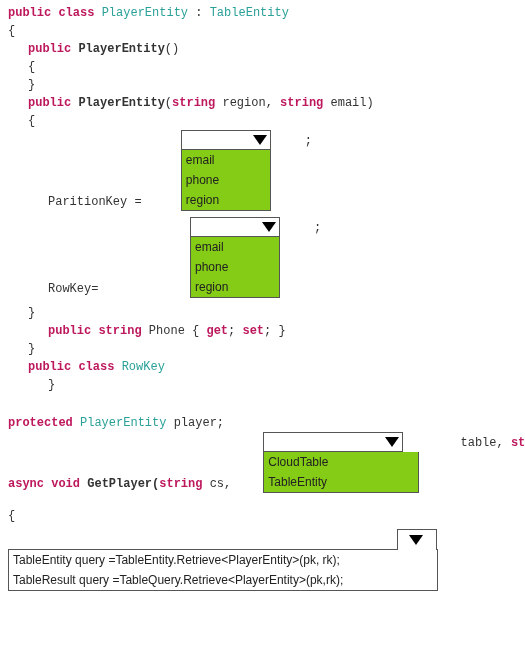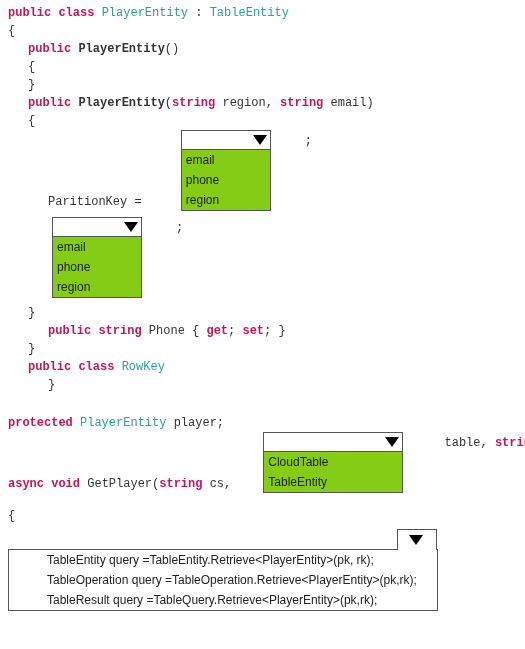--- a/index.html
+++ b/index.html
@@ -53,21 +53,21 @@
   .optionlist div { padding: 1px 4px; }
   .biglist {
     border: 1px solid #555;
     font-family: Arial, Helvetica, sans-serif;
     font-size: 12px;
     color: #222;
     margin: 2px 0 10px 0;
     position: relative;
     width: 430px;
   }
-  .biglist .row { padding: 1px 4px; margin-left: 34px; }
+  .biglist .row { padding: 1px 4px; }
   .biglist .dropdown-tab {
     position: absolute;
     top: -21px; right: 0;
     width: 40px; height: 21px;
     border: 1px solid #555;
     border-bottom: none;
     display: flex; align-items: center; justify-content: center;
     background: #fff;
   }
   .row-flex { display: flex; align-items: flex-end; gap: 28px; }
@@ -98,20 +98,21 @@
       <div>phone</div>
       <div>region</div>
     </div>
   </div>
   <span class="after-dd">;</span>
 </div>
 
 <div class="spacer"></div>
 
 <div class="row-flex indent2">
+  <span class="line" style="width:110px">RowKey=</span>
   <div class="dropdown-holder">
     <div class="selectbox">
         <div class="arrow"></div>
       </div>
     <div class="optionlist">
       <div>email</div>
       <div>phone</div>
       <div>region</div>
     </div>
   </div>
@@ -125,39 +126,38 @@
 <div class="line indent1">}</div>
 
 <div class="line indent1"><span class="kw-blue">public</span> <span class="kw-blue">class</span> <span class="type-teal">RowKey</span></div>
 <div class="line indent2">}</div>
 
 <div style="height:20px"></div>
 
 <div class="line"><span class="kw-blue">protected</span> <span class="type-teal">PlayerEntity</span><span style="font-weight:normal"> player;</span></div>
 
 <div class="row-flex">
-  <span class="line"><span class="kw-blue">async</span> <span class="kw-blue">void</span><span style="font-weight:normal"> GetPlayer(</span><span class="kw-blue">string</span><span> cs,</span></span>
+  <span class="line"><span class="kw-blue">async</span> <span class="kw-blue">void</span><span style="font-weight:bold"> GetPlayer(</span><span class="kw-blue">string</span><span> cs,</span></span>
   <div class="dropdown-holder">
     <div class="selectbox wide">
         <div class="arrow"></div>
       </div>
-    <div class="optionlist" style="width:140px">
+    <div class="optionlist" style="width:156px">
       <div>CloudTable</div>
       <div>TableEntity</div>
     </div>
   </div>
   <span class="after-dd line"><span> table, </span><span class="kw-blue">string</span><span> pk, </span><span class="kw-blue">string</span></span>
 </div>
 
 <div style="height:14px"></div>
 <div class="line">{</div>
 
 <div style="height:22px"></div>
 
 <div class="biglist">
   <div class="dropdown-tab">
       <div class="arrow"></div>
     </div>
   <div class="row">TableEntity query =TableEntity.Retrieve&lt;PlayerEntity&gt;(pk, rk);</div>
-  <div class="row">TableOperation query =TableOperation.Retrieve&lt;PlayerEntity&gt;(pk,rk);</div>
   <div class="row">TableResult query =TableQuery.Retrieve&lt;PlayerEntity&gt;(pk,rk);</div>
 
 </div>
 
 </body></html>

